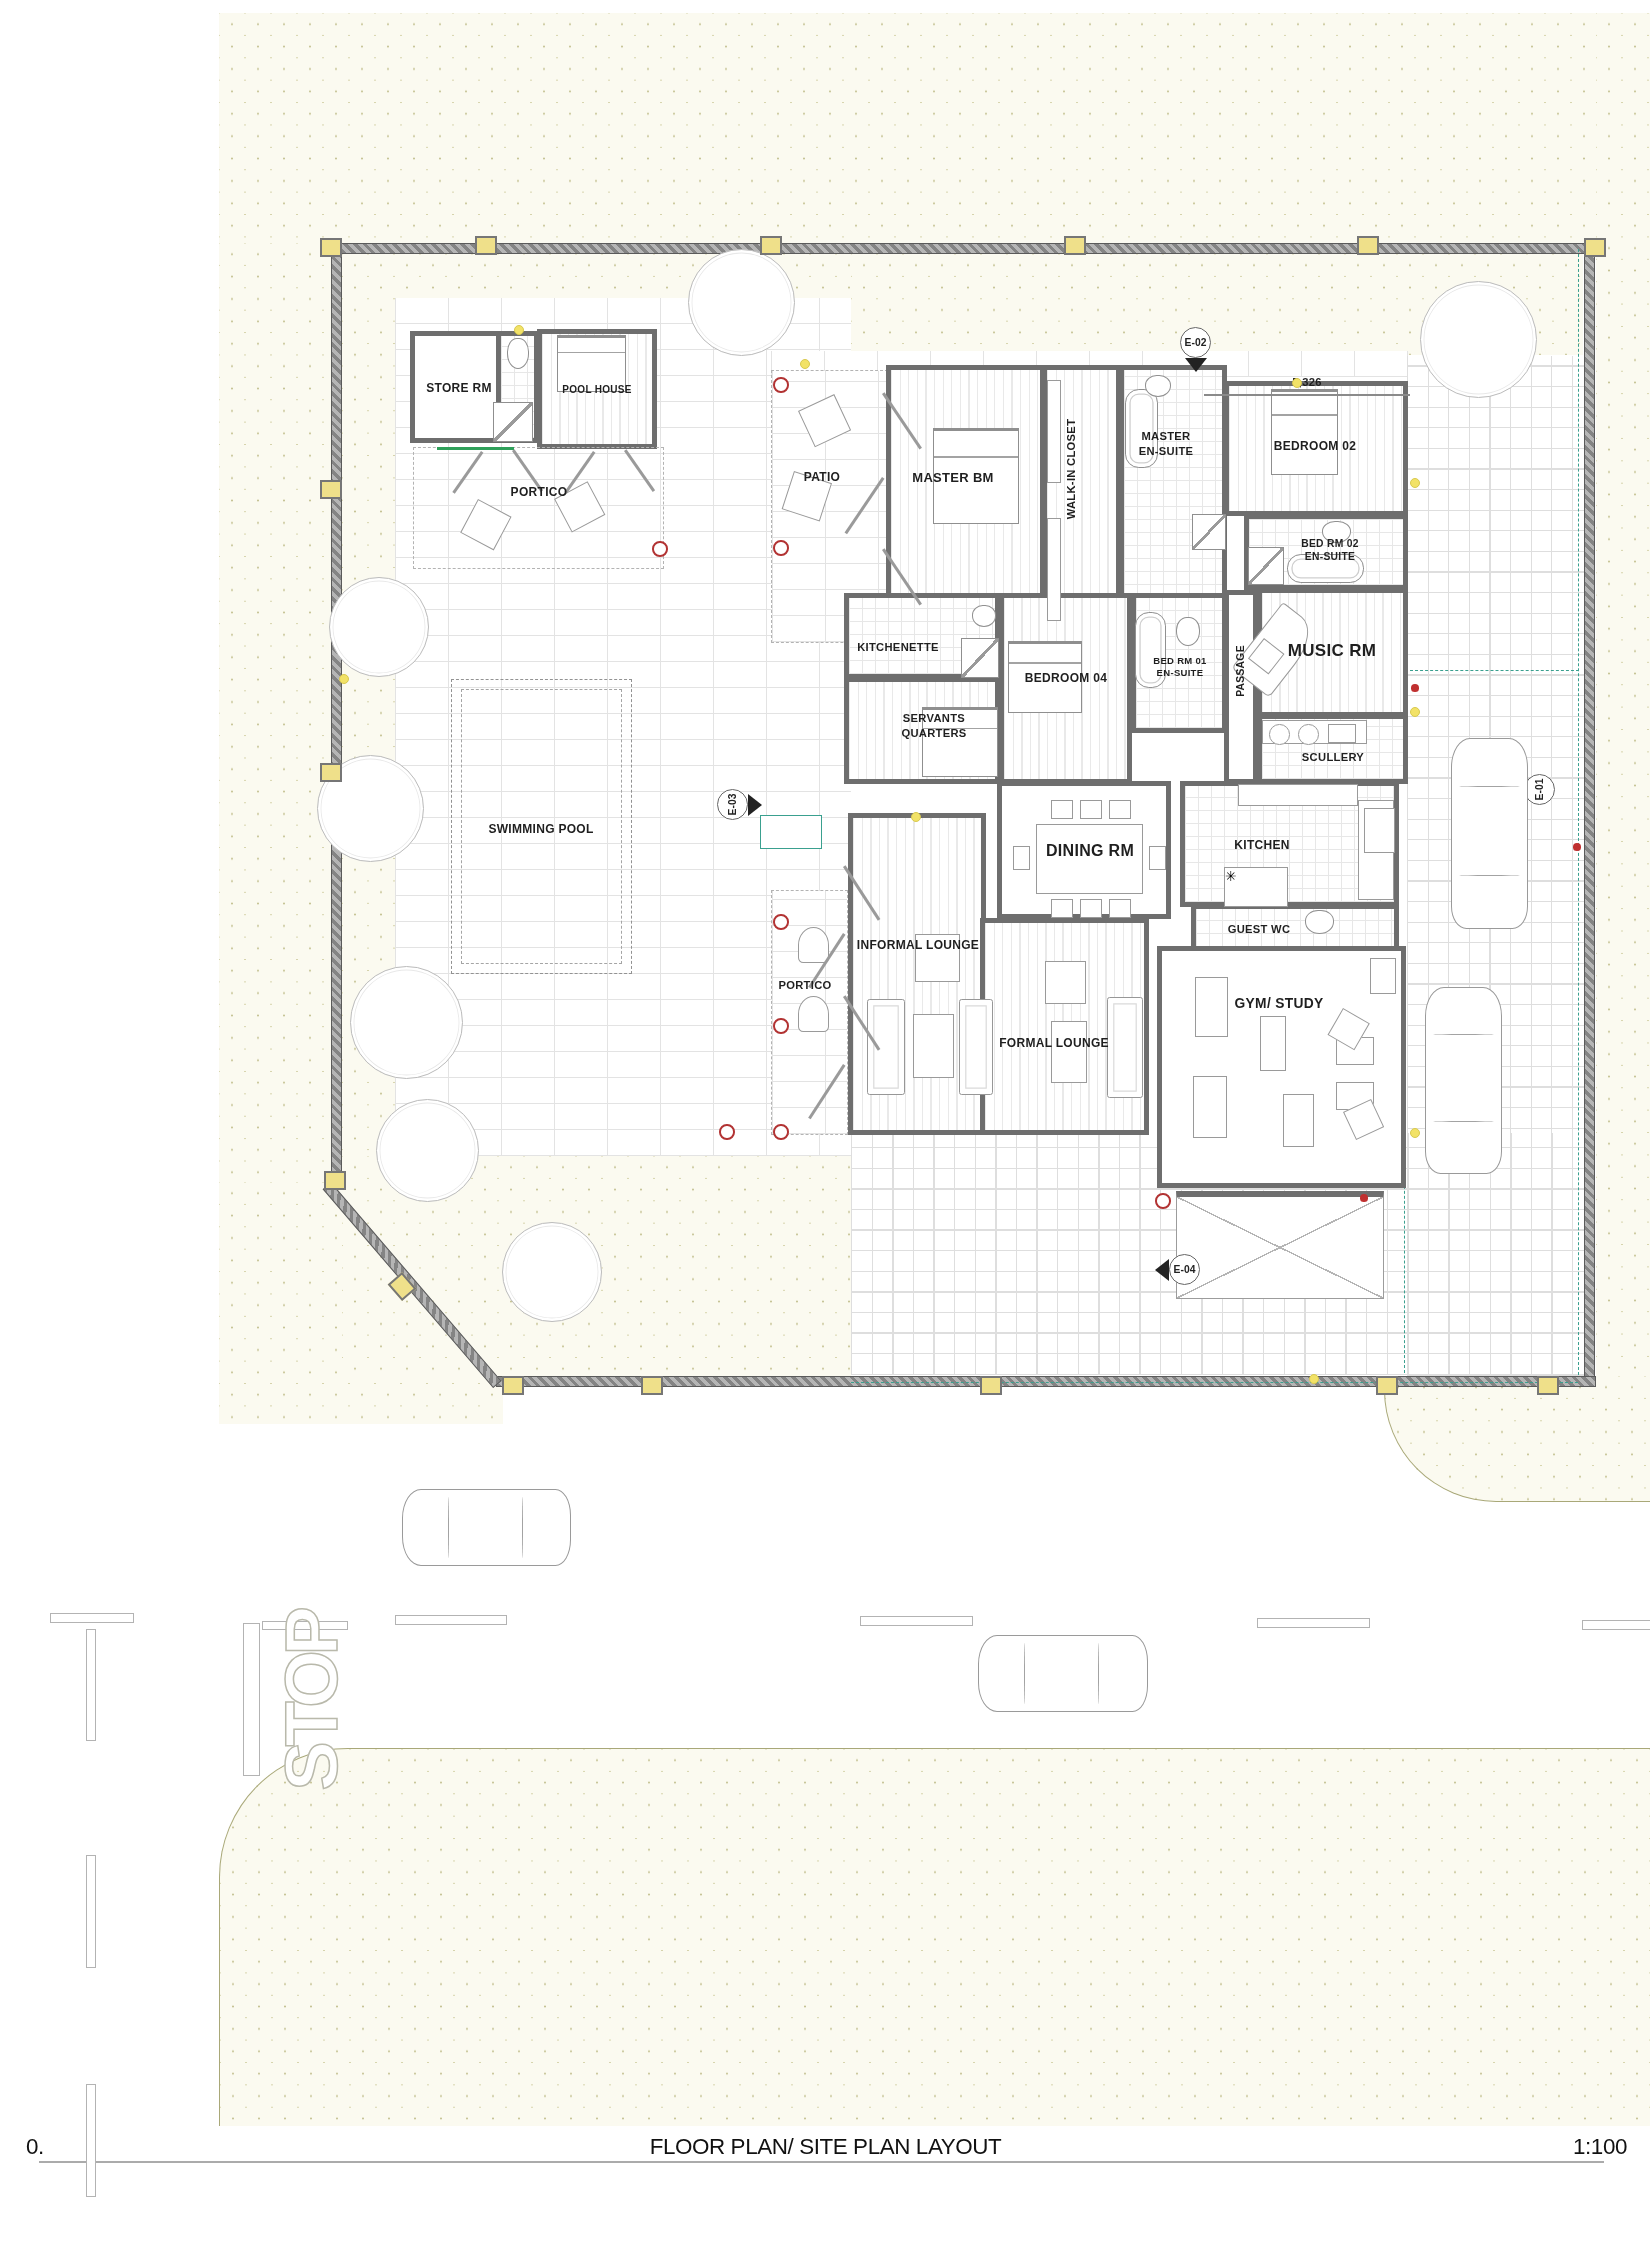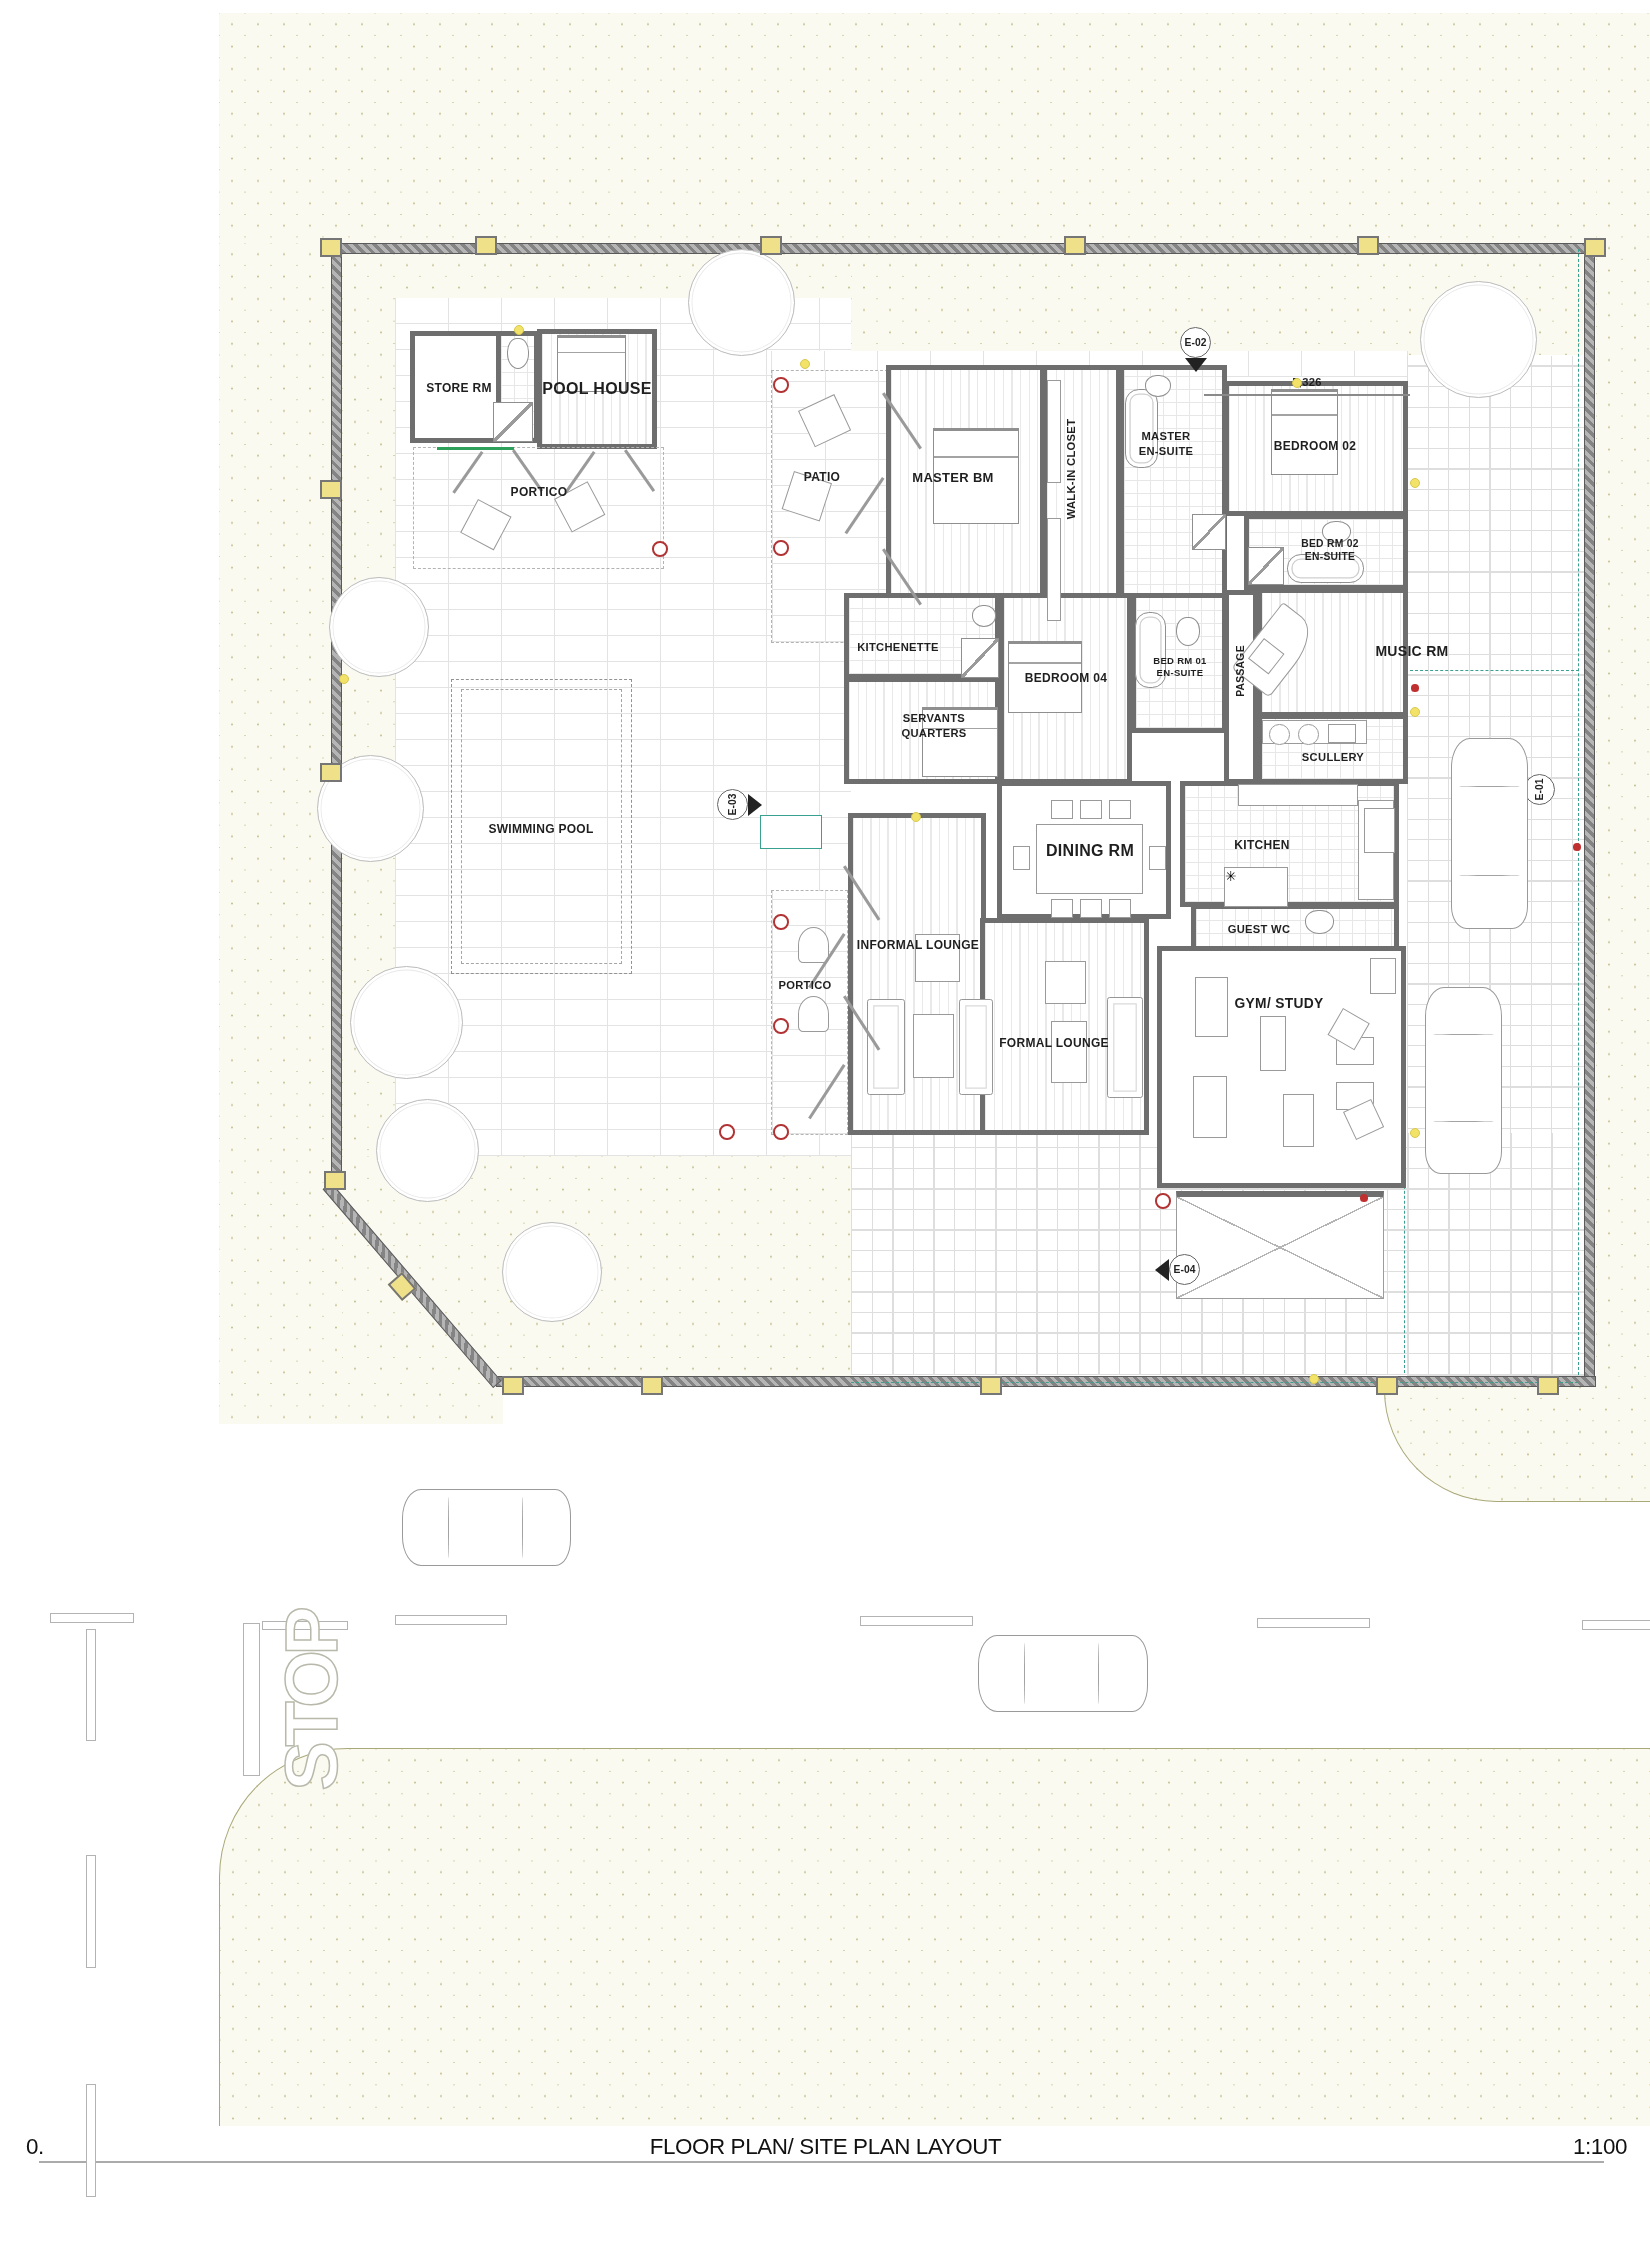--- a/index.html
+++ b/index.html
@@ -240,38 +240,38 @@
     </div>
     <div class="el emarker dir-right rlab" style="left: 717px; top: 789px; width: 31px; height: 31px;">
       <span class="elab">E-03</span>
       <span class="tri"></span>
     </div>
     <div class="el emarker dir-left" style="left: 1169px; top: 1254px; width: 31px; height: 31px; text-align: right;">
       <span class="elab">E-04</span>
       <span class="tri"></span>
     </div>
     <div class="el label" style="left: 459px; top: 389px; font-size: 12px; text-align: center;">STORE RM</div>
-    <div class="el label" style="left: 597px; top: 389px; font-size: 16px;">POOL HOUSE</div>
+    <div class="el label" style="left: 597px; top: 389px; font-size: 10px;">POOL HOUSE</div>
     <div class="el label" style="left: 539px; top: 493px; font-size: 12px;">PORTICO</div>
     <div class="el label" style="left: 822px; top: 478px; font-size: 12px;">PATIO</div>
     <div class="el label" style="left: 953px; top: 478px; font-size: 13px;">MASTER BM</div>
     <div class="el label" style="left: 1071px; top: 469px; font-size: 11.2px; transform: translate(-50%, -50%) rotate(-90deg);">WALK-IN CLOSET</div>
     <div class="el label" style="left: 1166px; top: 444px; font-size: 11.2px;">MASTER
 EN-SUITE</div>
     <div class="el label" style="left: 1315px; top: 447px; font-size: 12px;">BEDROOM 02</div>
     <div class="el label" style="left: 1330px; top: 550px; font-size: 10.3px;">BED RM 02
 EN-SUITE</div>
     <div class="el label" style="left: 898px; top: 647px; font-size: 11.2px;">KITCHENETTE</div>
     <div class="el label" style="left: 934px; top: 726px; font-size: 11.2px;">SERVANTS
 QUARTERS</div>
     <div class="el label" style="left: 1066px; top: 679px; font-size: 12px;">BEDROOM 04</div>
     <div class="el label" style="left: 1180px; top: 667px; font-size: 9.5px;">BED RM 01
 EN-SUITE</div>
     <div class="el label" style="left: 1241px; top: 671px; font-size: 10.3px; transform: translate(-50%, -50%) rotate(-90deg);">PASSAGE</div>
-    <div class="el label" style="left: 1412px; top: 651px; font-size: 14px;">MUSIC RM</div>
+    <div class="el label" style="left: 1332px; top: 651px; font-size: 17px;">MUSIC RM</div>
     <div class="el label" style="left: 1333px; top: 757px; font-size: 11.2px;">SCULLERY</div>
     <div class="el label" style="left: 541px; top: 830px; font-size: 12px;">SWIMMING POOL</div>
     <div class="el label" style="left: 1090px; top: 851px; font-size: 16px;">DINING RM</div>
     <div class="el label" style="left: 1262px; top: 846px; font-size: 12px;">KITCHEN</div>
     <div class="el label" style="left: 1259px; top: 929px; font-size: 11.2px;">GUEST WC</div>
     <div class="el label" style="left: 918px; top: 946px; font-size: 12px;">INFORMAL LOUNGE</div>
     <div class="el label" style="left: 805px; top: 985px; font-size: 11.2px;">PORTICO</div>
     <div class="el label" style="left: 1054px; top: 1044px; font-size: 12px;">FORMAL LOUNGE</div>
     <div class="el label" style="left: 1279px; top: 1004px; font-size: 13.8px;">GYM/ STUDY</div>
     <div class="el tree" style="left: 688px; top: 249px; width: 107px; height: 107px;"></div>

